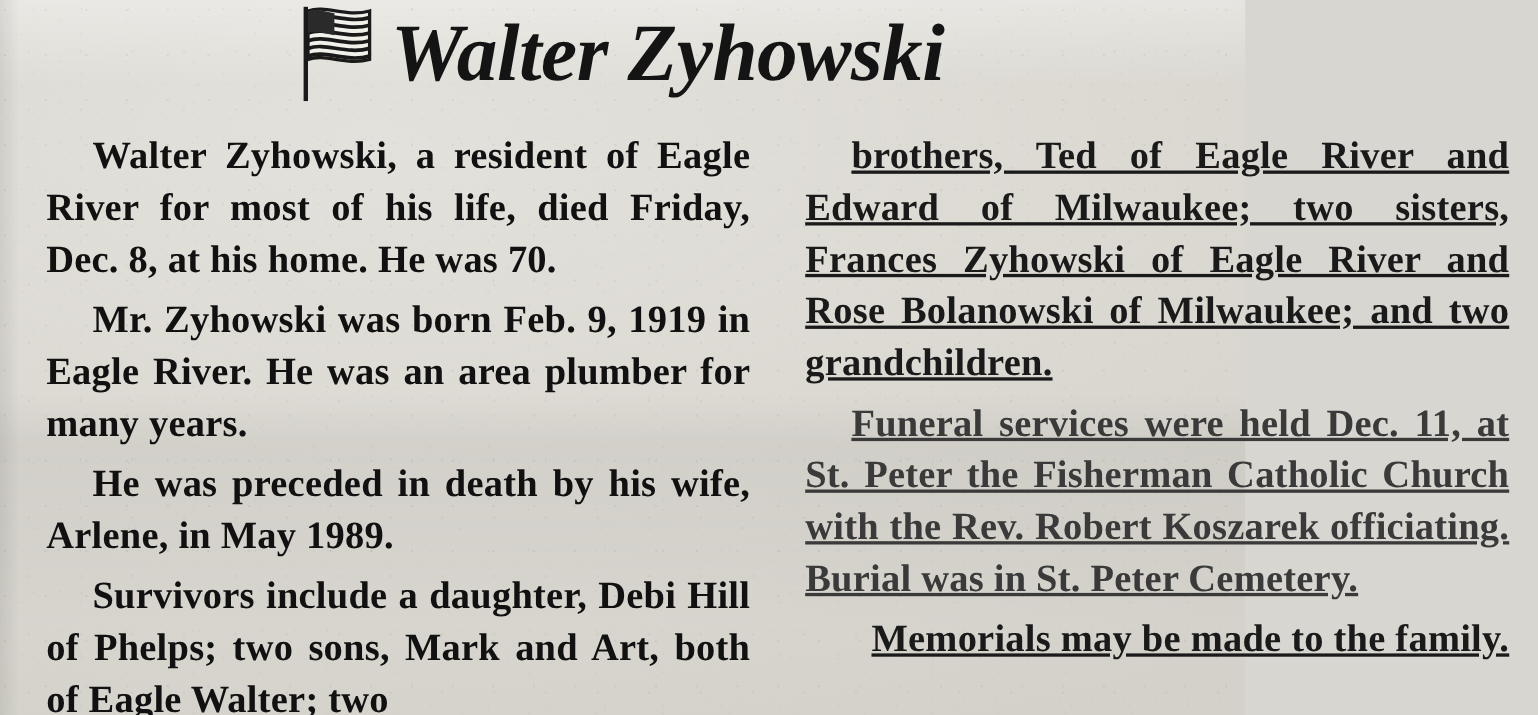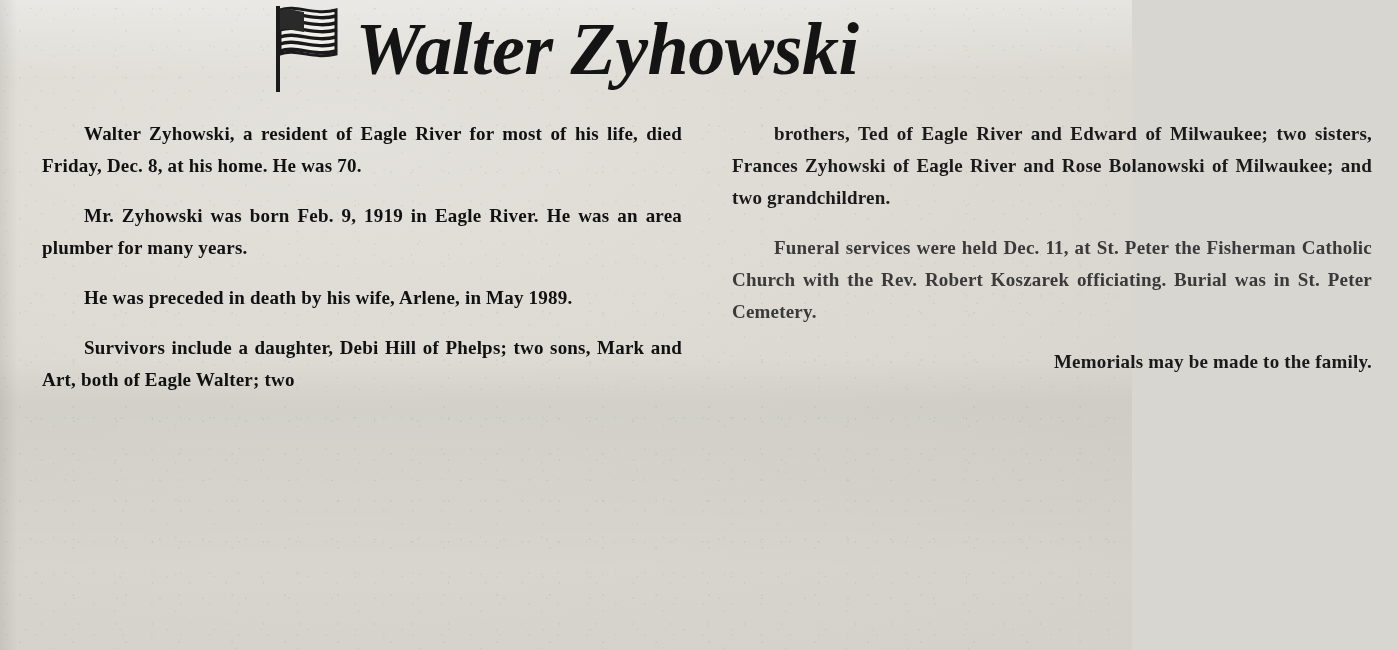--- a/index.html
+++ b/index.html
@@ -77,35 +77,35 @@
     display: flex;
     gap: 50px;
   }
   .column {
     width: 640px;
     flex: 0 0 auto;
   }
   .para {
     font-family: "Liberation Serif", serif;
     font-weight: 700;
-    font-size: 19px;
-    line-height: 32px;
+    font-size: 35px;
+    line-height: 47px;
     color: #111;
     text-align: justify;
     text-justify: inter-word;
     margin: 0 0 0 0;
     text-indent: 42px;
     letter-spacing: 0.2px;
     -webkit-font-smoothing: none;
   }
-  .para + .para { margin-top: 18px; }
+  .para + .para { margin-top: 8px; }
   .para.last-nojustify { text-align: right; }
 
   
-  #col-right .para { color: #1a1a1a; }
+  #col-right .para { color: #1a1a1a; text-decoration: underline; }
   .faded { color: #3a3a3a !important; }
 </style>
 </head>
 <body>
 
 <div id="clipping">
 
   <div id="grain"></div>
 
   <div id="headline-row">

